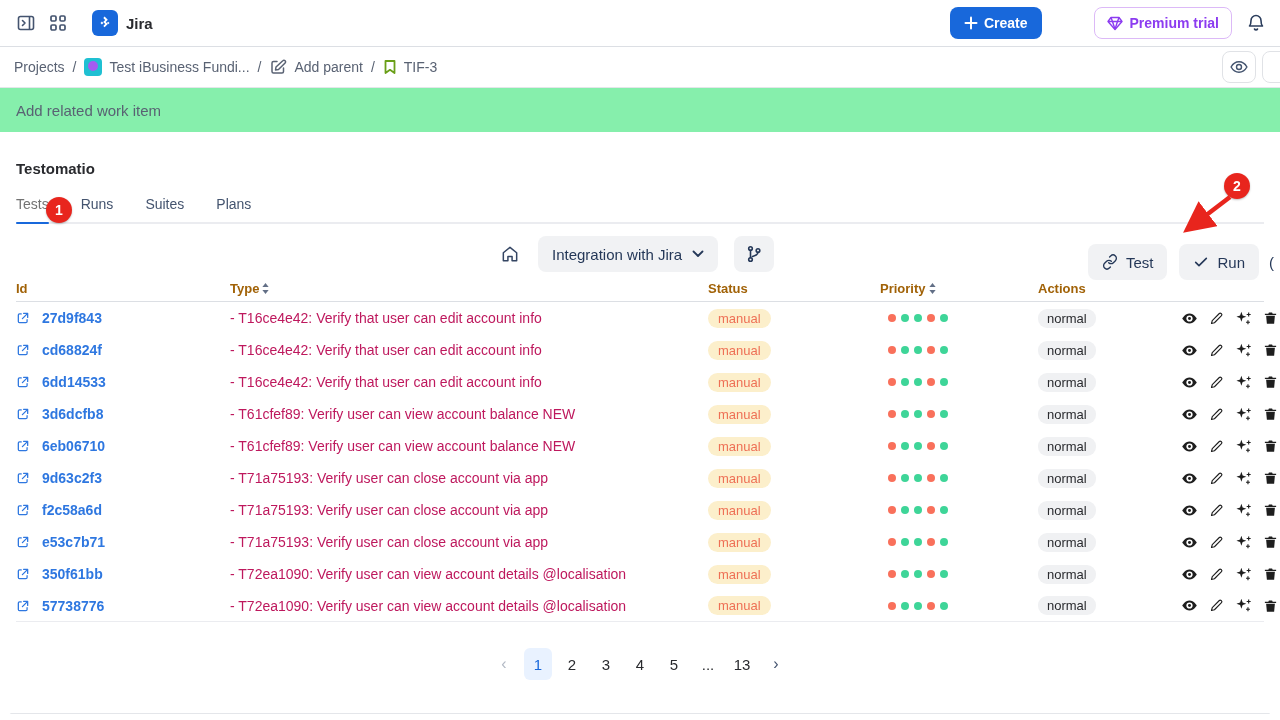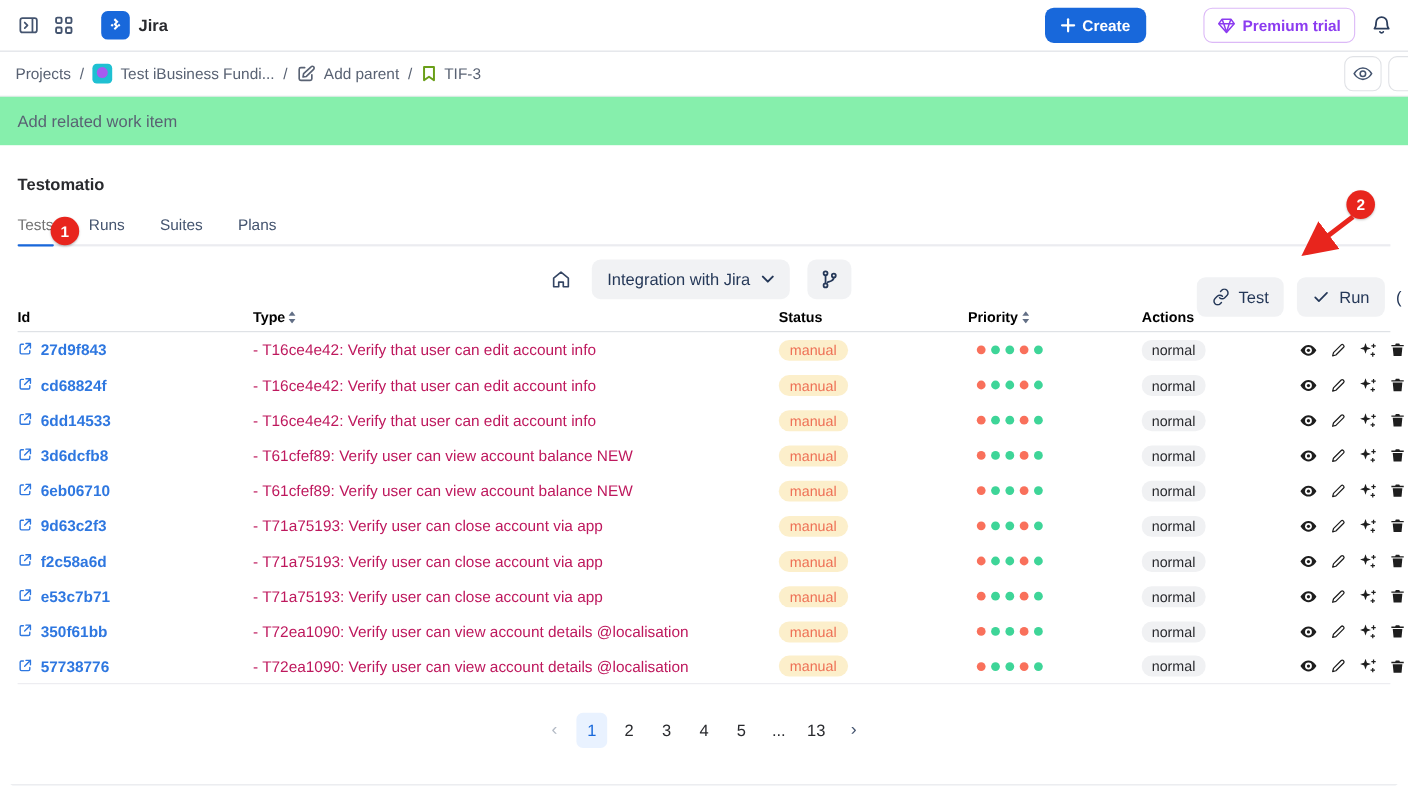--- a/index.html
+++ b/index.html
@@ -47,33 +47,33 @@
   .tab.active::after { content:""; position:absolute; left:0; right:0; bottom:-2px; height:2px; background:#1868db; border-radius:2px; }
 
   .toolbar { position:relative; margin-top:12px; height:36px; }
   .toolbar-left { position:absolute; left:0; top:0; height:36px; display:flex; align-items:center; gap:10px; }
   .lt-title { font-size:18px; font-weight:600; color:#292a2e; }
   .count-badge { background:#f1f2f4; color:#44546f; font-size:12px; font-weight:600; border-radius:12px; padding:2px 8px; }
   .toolbar-mid { position:absolute; left:482px; top:0; height:36px; display:flex; align-items:center; gap:16px; }
   .icon-plain-btn { background:transparent; border:none; cursor:pointer; display:flex; align-items:center; justify-content:center; padding:2px; }
   .branch-dropdown { height:36px; background:#f1f2f4; border:none; border-radius:8px; display:flex; align-items:center; gap:10px; padding:0 14px; font-size:15px; font-weight:500; color:#253858; cursor:pointer; font-family:"Liberation Sans", sans-serif; }
   .branch-pill { width:40px; height:36px; background:#f1f2f4; border:none; border-radius:8px; display:flex; align-items:center; justify-content:center; cursor:pointer; }
-  .toolbar-right { position:absolute; right:-10px; top:16px; height:36px; display:flex; align-items:center; gap:12px; }
+  .toolbar-right { position:absolute; right:-10px; top:8px; height:36px; display:flex; align-items:center; gap:12px; }
   .gray-btn { height:36px; background:#f1f2f4; border:none; border-radius:8px; display:flex; align-items:center; gap:8px; padding:0 14px; font-size:15px; font-weight:500; color:#253858; cursor:pointer; font-family:"Liberation Sans", sans-serif; }
   .paren-cut { font-size:15px; color:#253858; margin-left:-2px; }
 
   
   .table { margin-top:4px; }
   .thead, .trow { display:grid; grid-template-columns:214px 470px 180px 158px 142px 1fr; align-items:center; }
   .thead { height:26px; border-bottom:1px solid #dcdfe4; }
-  .th { font-size:13px; font-weight:bold; color:#000000; display:flex; align-items:center; gap:3px; }
+  .th { font-size:13px; font-weight:bold; color:#a16207; display:flex; align-items:center; gap:3px; }
   .th.pad8, .cell.pad8 { padding-left:8px; }
   .trow { height:32px; }
   .trow:last-child { border-bottom:1px solid #ebecf0; }
-  .id-link { display:flex; align-items:flex-start; gap:7px; color:#2e77e0; font-size:14px; font-weight:600; text-decoration:none; cursor:pointer; }
+  .id-link { display:flex; align-items:center; gap:12px; color:#2e77e0; font-size:14px; font-weight:600; text-decoration:none; cursor:pointer; }
   .cell-title { font-size:14px; color:#be185d; white-space:nowrap; overflow:hidden; }
   .badge-manual { display:inline-block; background:#fcefcb; color:#ee7055; font-size:13px; border-radius:10px; padding:2px 10px; }
   .badge-normal { display:inline-block; background:#f0f1f3; color:#292a2e; font-size:13px; border-radius:9px; padding:2px 9px; }
   .dots { display:flex; gap:5px; align-items:center; }
   .dot { width:8px; height:8px; border-radius:50%; }
   .actions-cell { display:flex; align-items:center; gap:9px; }
   .action-btn { background:transparent; border:none; cursor:pointer; padding:1px; display:flex; align-items:center; justify-content:center; }
 
   
   .pagination { margin-top:26px; display:flex; justify-content:center; align-items:center; gap:6px; }

